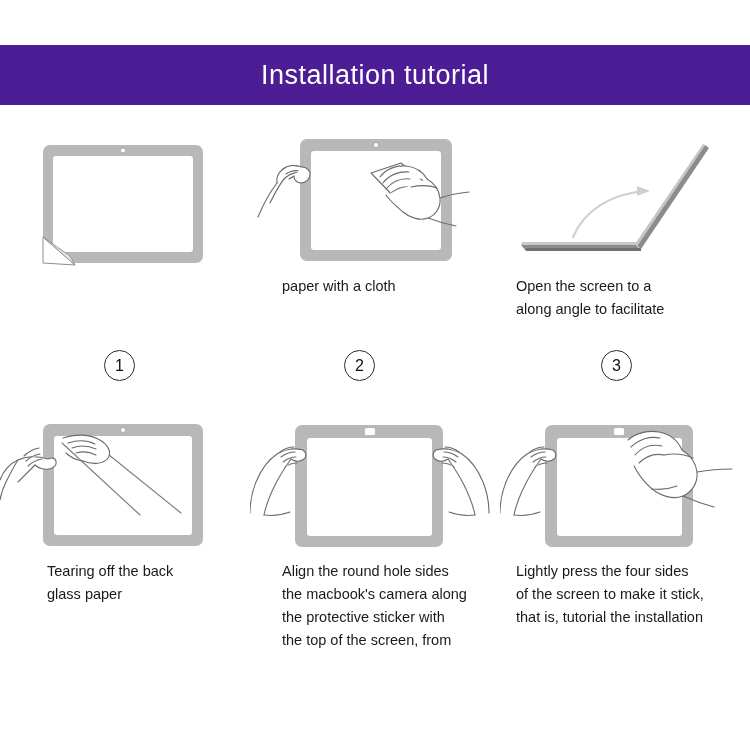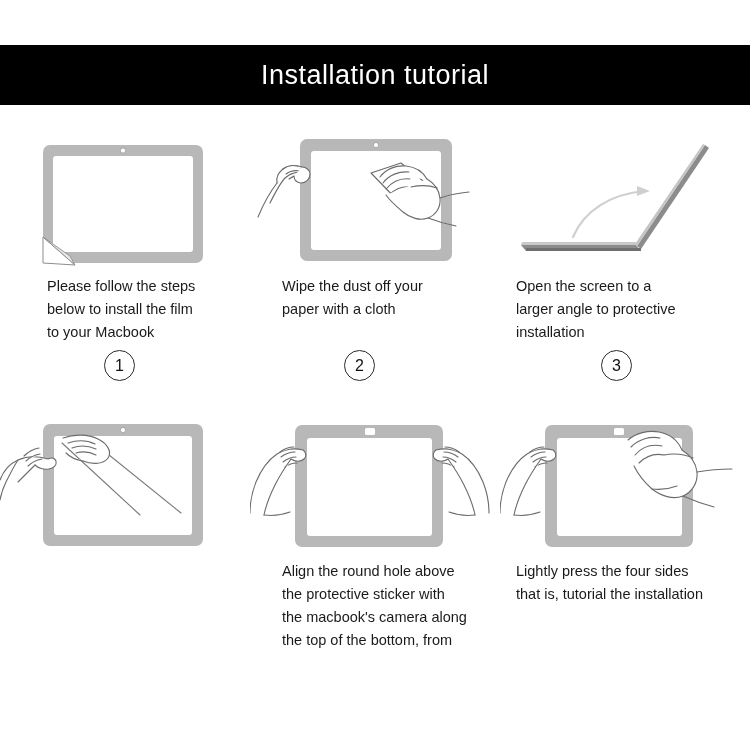--- a/index.html
+++ b/index.html
@@ -20,21 +20,21 @@
     background: #ffffff;
   }
 
   
   .banner {
     position: absolute;
     left: 0;
     top: 45px;
     width: 750px;
     height: 60px;
-    background: #000000;
+    background: #4c1d95;
     display: flex;
     align-items: center;
     justify-content: center;
   }
   .banner-title {
     color: #ffffff;
     font-size: 27px;
     font-weight: 400;
     letter-spacing: 0.5px;
     font-family: "Liberation Sans", sans-serif;
@@ -123,25 +123,20 @@
         <svg viewBox="0 0 250 150" xmlns="http://www.w3.org/2000/svg">
           <g>
             <rect x="43" y="20" width="160" height="118" rx="7" ry="7" fill="#b8b8b8"></rect>
             <rect x="53" y="31" width="140" height="96" rx="3" ry="3" fill="#ffffff"></rect>
             <circle cx="123" cy="25.5" r="2.6" fill="#ffffff" stroke="#9a9a9a" stroke-width="0.8"></circle>
             <path d="M43 138 L43 112 L75 140 Z" fill="#ffffff" stroke="#8d8d8d" stroke-width="1"></path>
             <path d="M43 112 L70 131 L75 140 Z" fill="#e6e6e6" stroke="#8d8d8d" stroke-width="0.9"></path>
           </g>
         </svg>
       </div>
-      <div class="caption">
-        <span class="cap-line">Please follow the steps</span>
-        <span class="cap-line">below to install the film</span>
-        <span class="cap-line">to your Macbook</span>
-      </div>
       <div class="badge-row">
         <div class="badge">1</div>
       </div>
     </div>
 
     <div class="step c1 r0">
       <div class="art">
         <svg viewBox="0 0 250 150" xmlns="http://www.w3.org/2000/svg">
           <g>
             <rect x="50" y="14" width="152" height="122" rx="7" ry="7" fill="#b8b8b8"></rect>
@@ -166,21 +161,20 @@
               <path d="M139 70 C145 64 153 61 161 62"></path>
               <path d="M177 54 C184 58 189 65 190 73 C191 82 186 90 178 93 C170 96 160 93 153 87 C146 81 140 76 136 70"></path>
               <path d="M178 93 C186 96 196 99 206 101"></path>
               <path d="M190 73 C199 70 209 68 219 67"></path>
               <path d="M161 62 C170 60 179 60 187 63"></path>
             </g>
           </g>
         </svg>
       </div>
       <div class="caption">
-        <span class="cap-line">Wipe the dust off your</span>
         <span class="cap-line">paper with a cloth</span>
       </div>
       <div class="badge-row">
         <div class="badge">2</div>
       </div>
     </div>
 
     <div class="step c2 r0">
       <div class="art">
         <svg viewBox="0 0 250 150" xmlns="http://www.w3.org/2000/svg">
@@ -190,22 +184,21 @@
             <path d="M26 126 L141 126 L141 123 L26 123 Z" fill="#6f6f6f"></path>
             <path d="M137 121 L205 20 L209 23 L141 124 Z" fill="#8c8c8c"></path>
             <path d="M137 121 L205 20 L203 19 L135 119 Z" fill="#c4c4c4"></path>
             <path d="M73 112 C84 86 110 69 145 66" fill="none" stroke="#cfcfcf" stroke-width="2.2" stroke-linecap="round"></path>
             <path d="M137 61 L150 66 L137 71 Z" fill="#cfcfcf"></path>
           </g>
         </svg>
       </div>
       <div class="caption">
         <span class="cap-line">Open the screen to a</span>
-        <span class="cap-line">larger angle to protective</span>
-        <span class="cap-line">installation</span>
+        <span class="cap-line">along angle to facilitate</span>
       </div>
       <div class="badge-row">
         <div class="badge">3</div>
       </div>
     </div>
 
     <div class="step c0 r1">
       <div class="art">
         <svg viewBox="0 0 250 150" xmlns="http://www.w3.org/2000/svg">
           <g>
@@ -227,20 +220,24 @@
               <path d="M48 49 C38 46 27 46 18 50 C9 54 3 62 0 70"></path>
               <path d="M48 49 C52 47 55 48 56 51 C57 55 54 58 49 59 C44 60 38 58 35 55"></path>
               <path d="M24 46 C28 42 33 39 39 38"></path>
               <path d="M26 51 C30 47 35 45 40 44"></path>
               <path d="M28 56 C32 52 37 50 42 49"></path>
               <path d="M18 50 C14 56 10 64 6 72 C3 78 1 84 0 90"></path>
               <path d="M35 55 C30 60 24 66 18 72"></path>
             </g>
           </g>
         </svg>
+      </div>
+      <div class="caption">
+        <span class="cap-line">Tearing off the back</span>
+        <span class="cap-line">glass paper</span>
       </div>
 
     </div>
 
     <div class="step c1 r1">
       <div class="art">
         <svg viewBox="0 0 250 150" xmlns="http://www.w3.org/2000/svg">
           <g>
             <rect x="45" y="15" width="148" height="122" rx="7" ry="7" fill="#b8b8b8"></rect>
             <rect x="57" y="28" width="125" height="98" rx="3" ry="3" fill="#ffffff"></rect>
@@ -262,24 +259,24 @@
               <path d="M208 47 C204 44 199 42 194 42"></path>
               <path d="M206 52 C202 49 197 47 193 47"></path>
               <path d="M204 57 C200 54 196 53 192 53"></path>
               <path d="M198 49 C203 56 209 65 214 75 C219 85 223 95 225 105"></path>
               <path d="M225 105 C217 106 207 105 199 102"></path>
             </g>
           </g>
         </svg>
       </div>
       <div class="caption">
-        <span class="cap-line">Align the round hole above</span>
+        <span class="cap-line">Align the round hole sides</span>
+        <span class="cap-line">the macbook's camera along</span>
         <span class="cap-line">the protective sticker with</span>
-        <span class="cap-line">the macbook's camera along</span>
-        <span class="cap-line">the top of the bottom, from</span>
+        <span class="cap-line">the top of the screen, from</span>
       </div>
 
     </div>
 
     <div class="step c2 r1">
       <div class="art">
         <svg viewBox="0 0 250 150" xmlns="http://www.w3.org/2000/svg">
           <g>
             <rect x="45" y="15" width="148" height="122" rx="7" ry="7" fill="#b8b8b8"></rect>
             <rect x="57" y="28" width="125" height="98" rx="3" ry="3" fill="#ffffff"></rect>
@@ -303,19 +300,20 @@
               <path d="M197 62 C208 60 220 59 232 59"></path>
               <path d="M183 86 C192 90 203 94 214 97"></path>
               <path d="M164 45 C174 43 184 44 193 48"></path>
               <path d="M152 79 C160 80 169 79 177 76"></path>
             </g>
           </g>
         </svg>
       </div>
       <div class="caption">
         <span class="cap-line">Lightly press the four sides</span>
+        <span class="cap-line">of the screen to make it stick,</span>
         <span class="cap-line">that is, tutorial the installation</span>
       </div>
 
     </div>
 
   </div>
 </div>
 
 </body></html>

